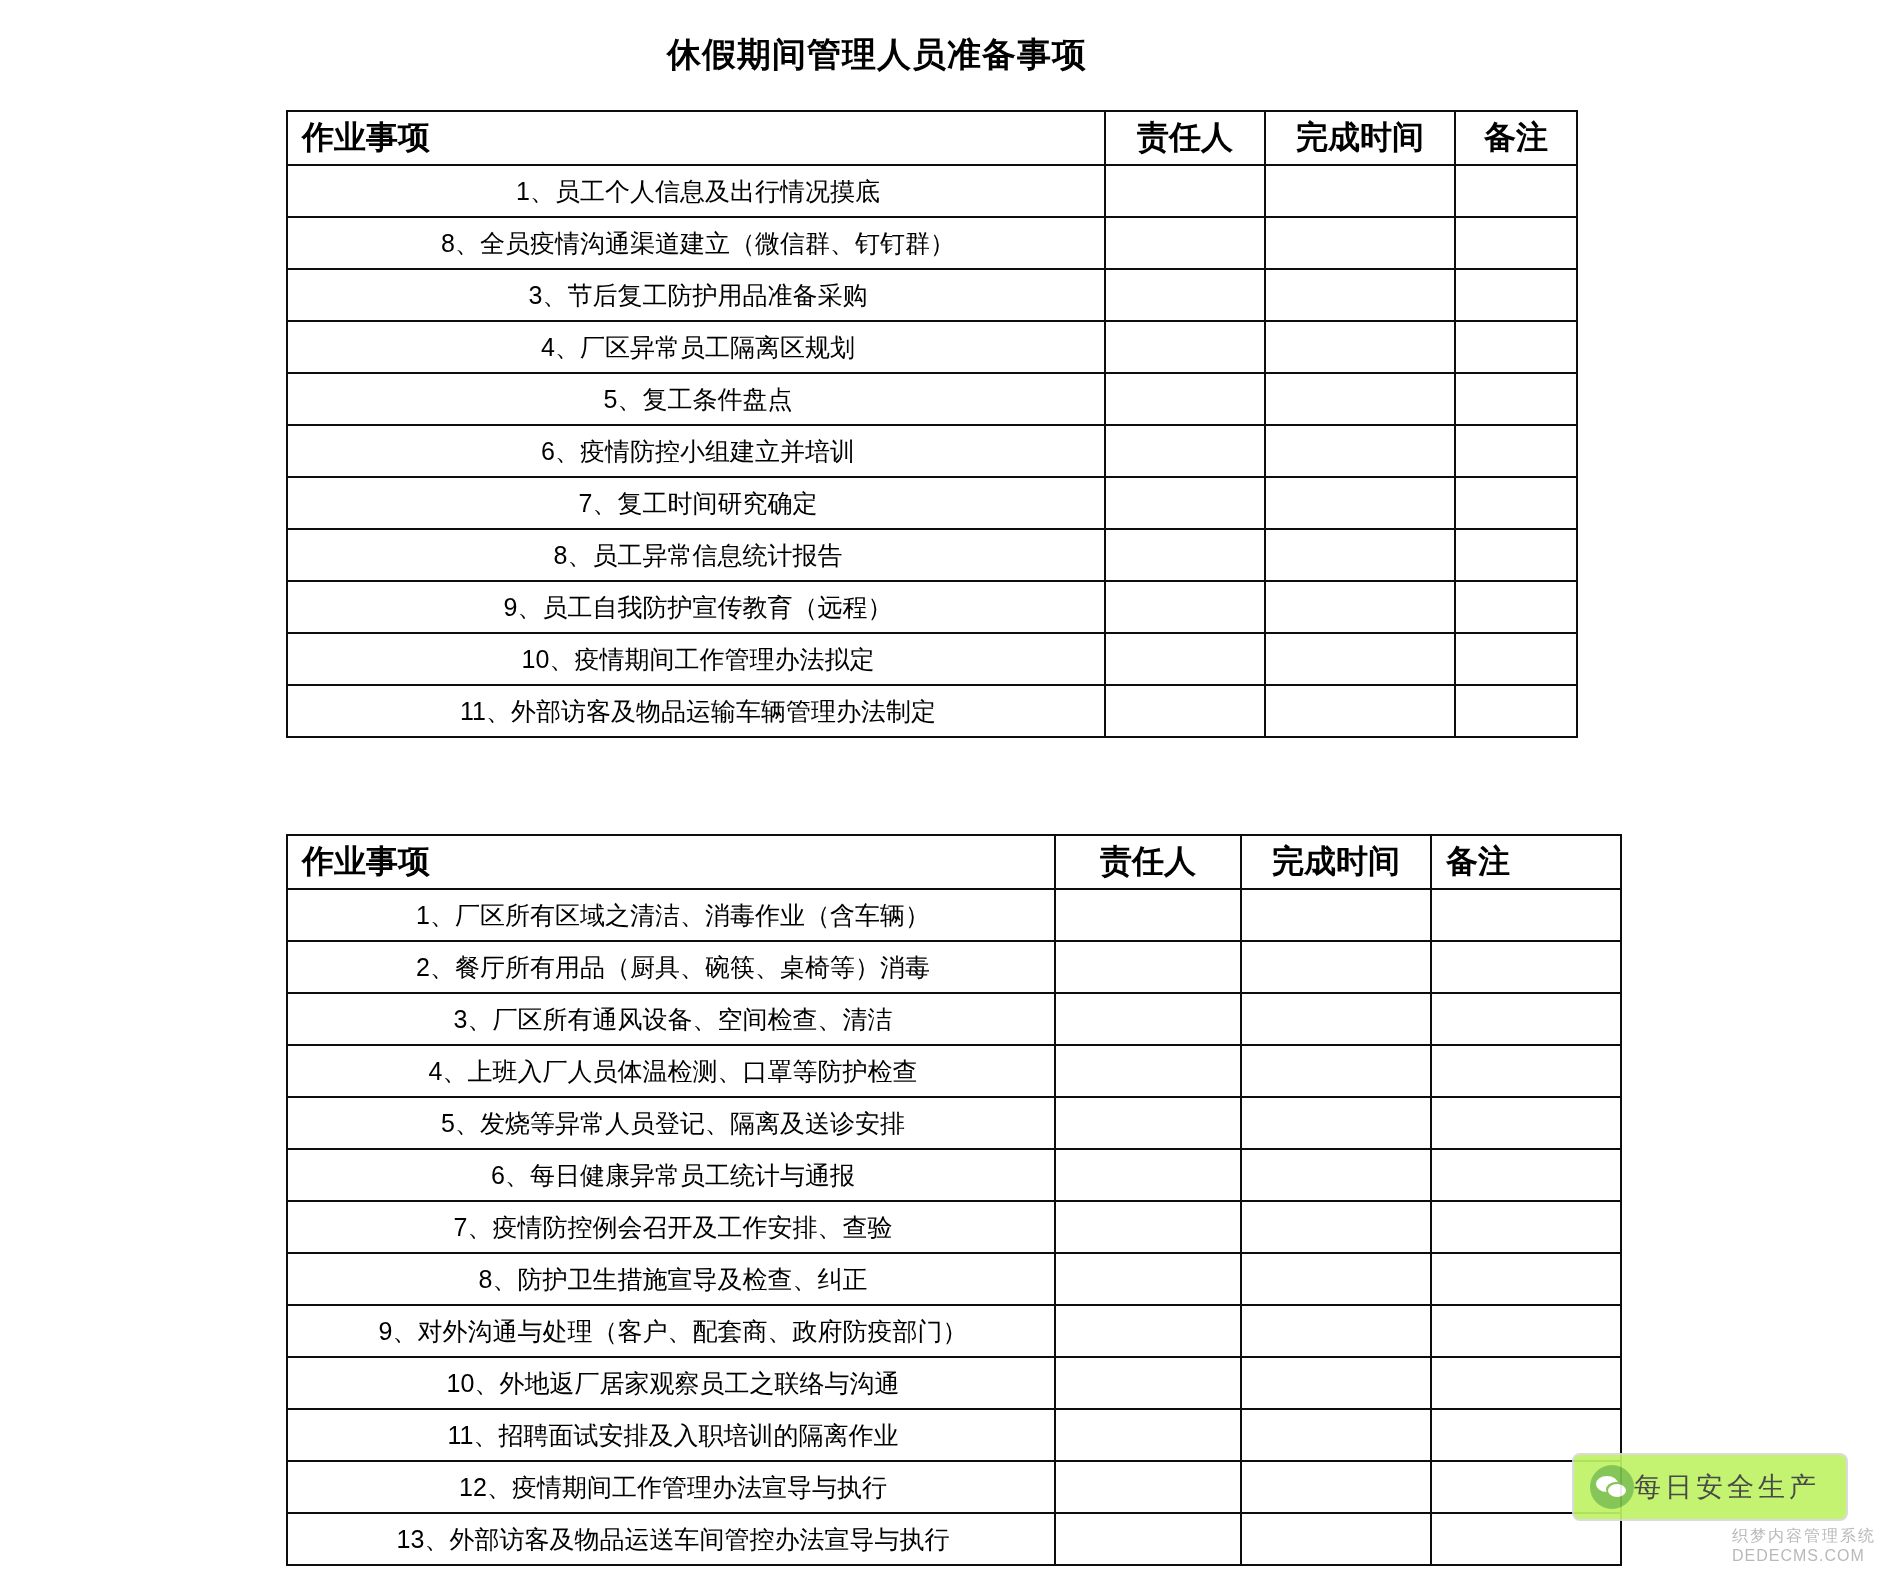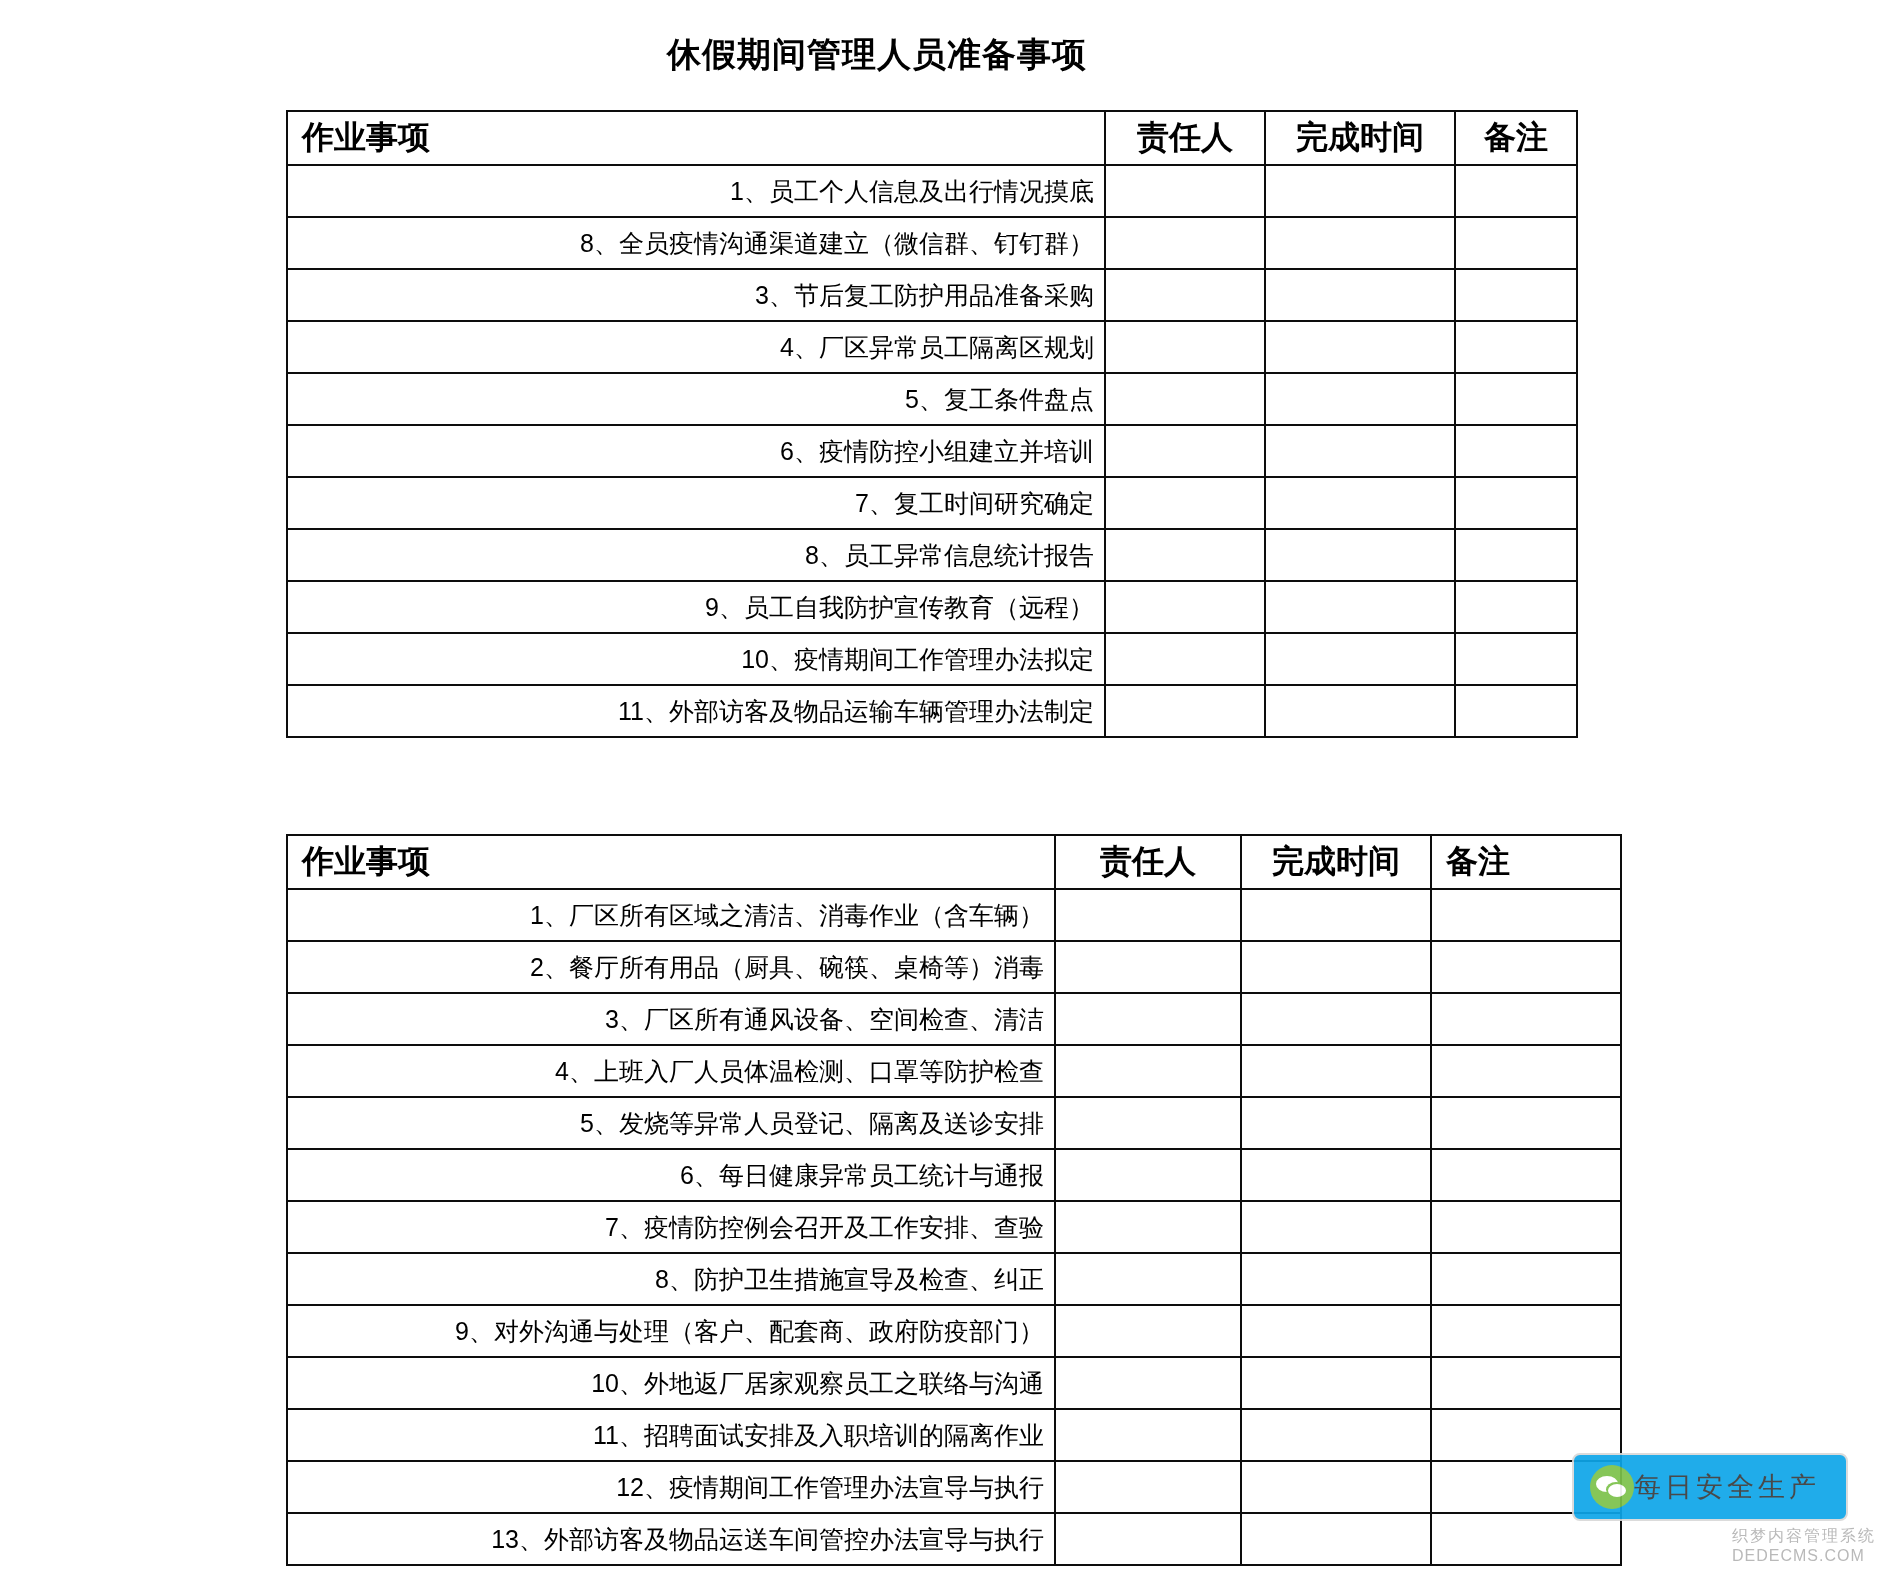--- a/index.html
+++ b/index.html
@@ -57,21 +57,21 @@
     font-weight: bold;
     text-align: center;
     font-size: 32px;
     height: 54px;
   }
   table.form thead th.task-head {
     text-align: left;
     padding-left: 14px;
   }
   table.form td.task-cell {
-    text-align: right;
+    text-align: center;
     white-space: nowrap;
     padding-left: 14px;
   }
   table.form td.blank-cell {
     text-align: center;
   }
 
   
   .t1 col.c-task { width: 818px; }
   .t1 col.c-owner { width: 160px; }
@@ -87,21 +87,21 @@
   
   .wechat-badge {
     position: absolute;
     right: 46px;
     bottom: 52px;
     display: flex;
     align-items: center;
     padding: 10px 26px 10px 16px;
     border: 2px solid #d8d8d8;
     border-radius: 8px;
-    background: #0ea5e9;
+    background: #bef264;
     opacity: 0.92;
   }
   .wechat-badge .wc-icon {
     width: 44px;
     height: 44px;
     border-radius: 50%;
     background: #7cc24a;
     position: relative;
     flex: 0 0 auto;
   }

